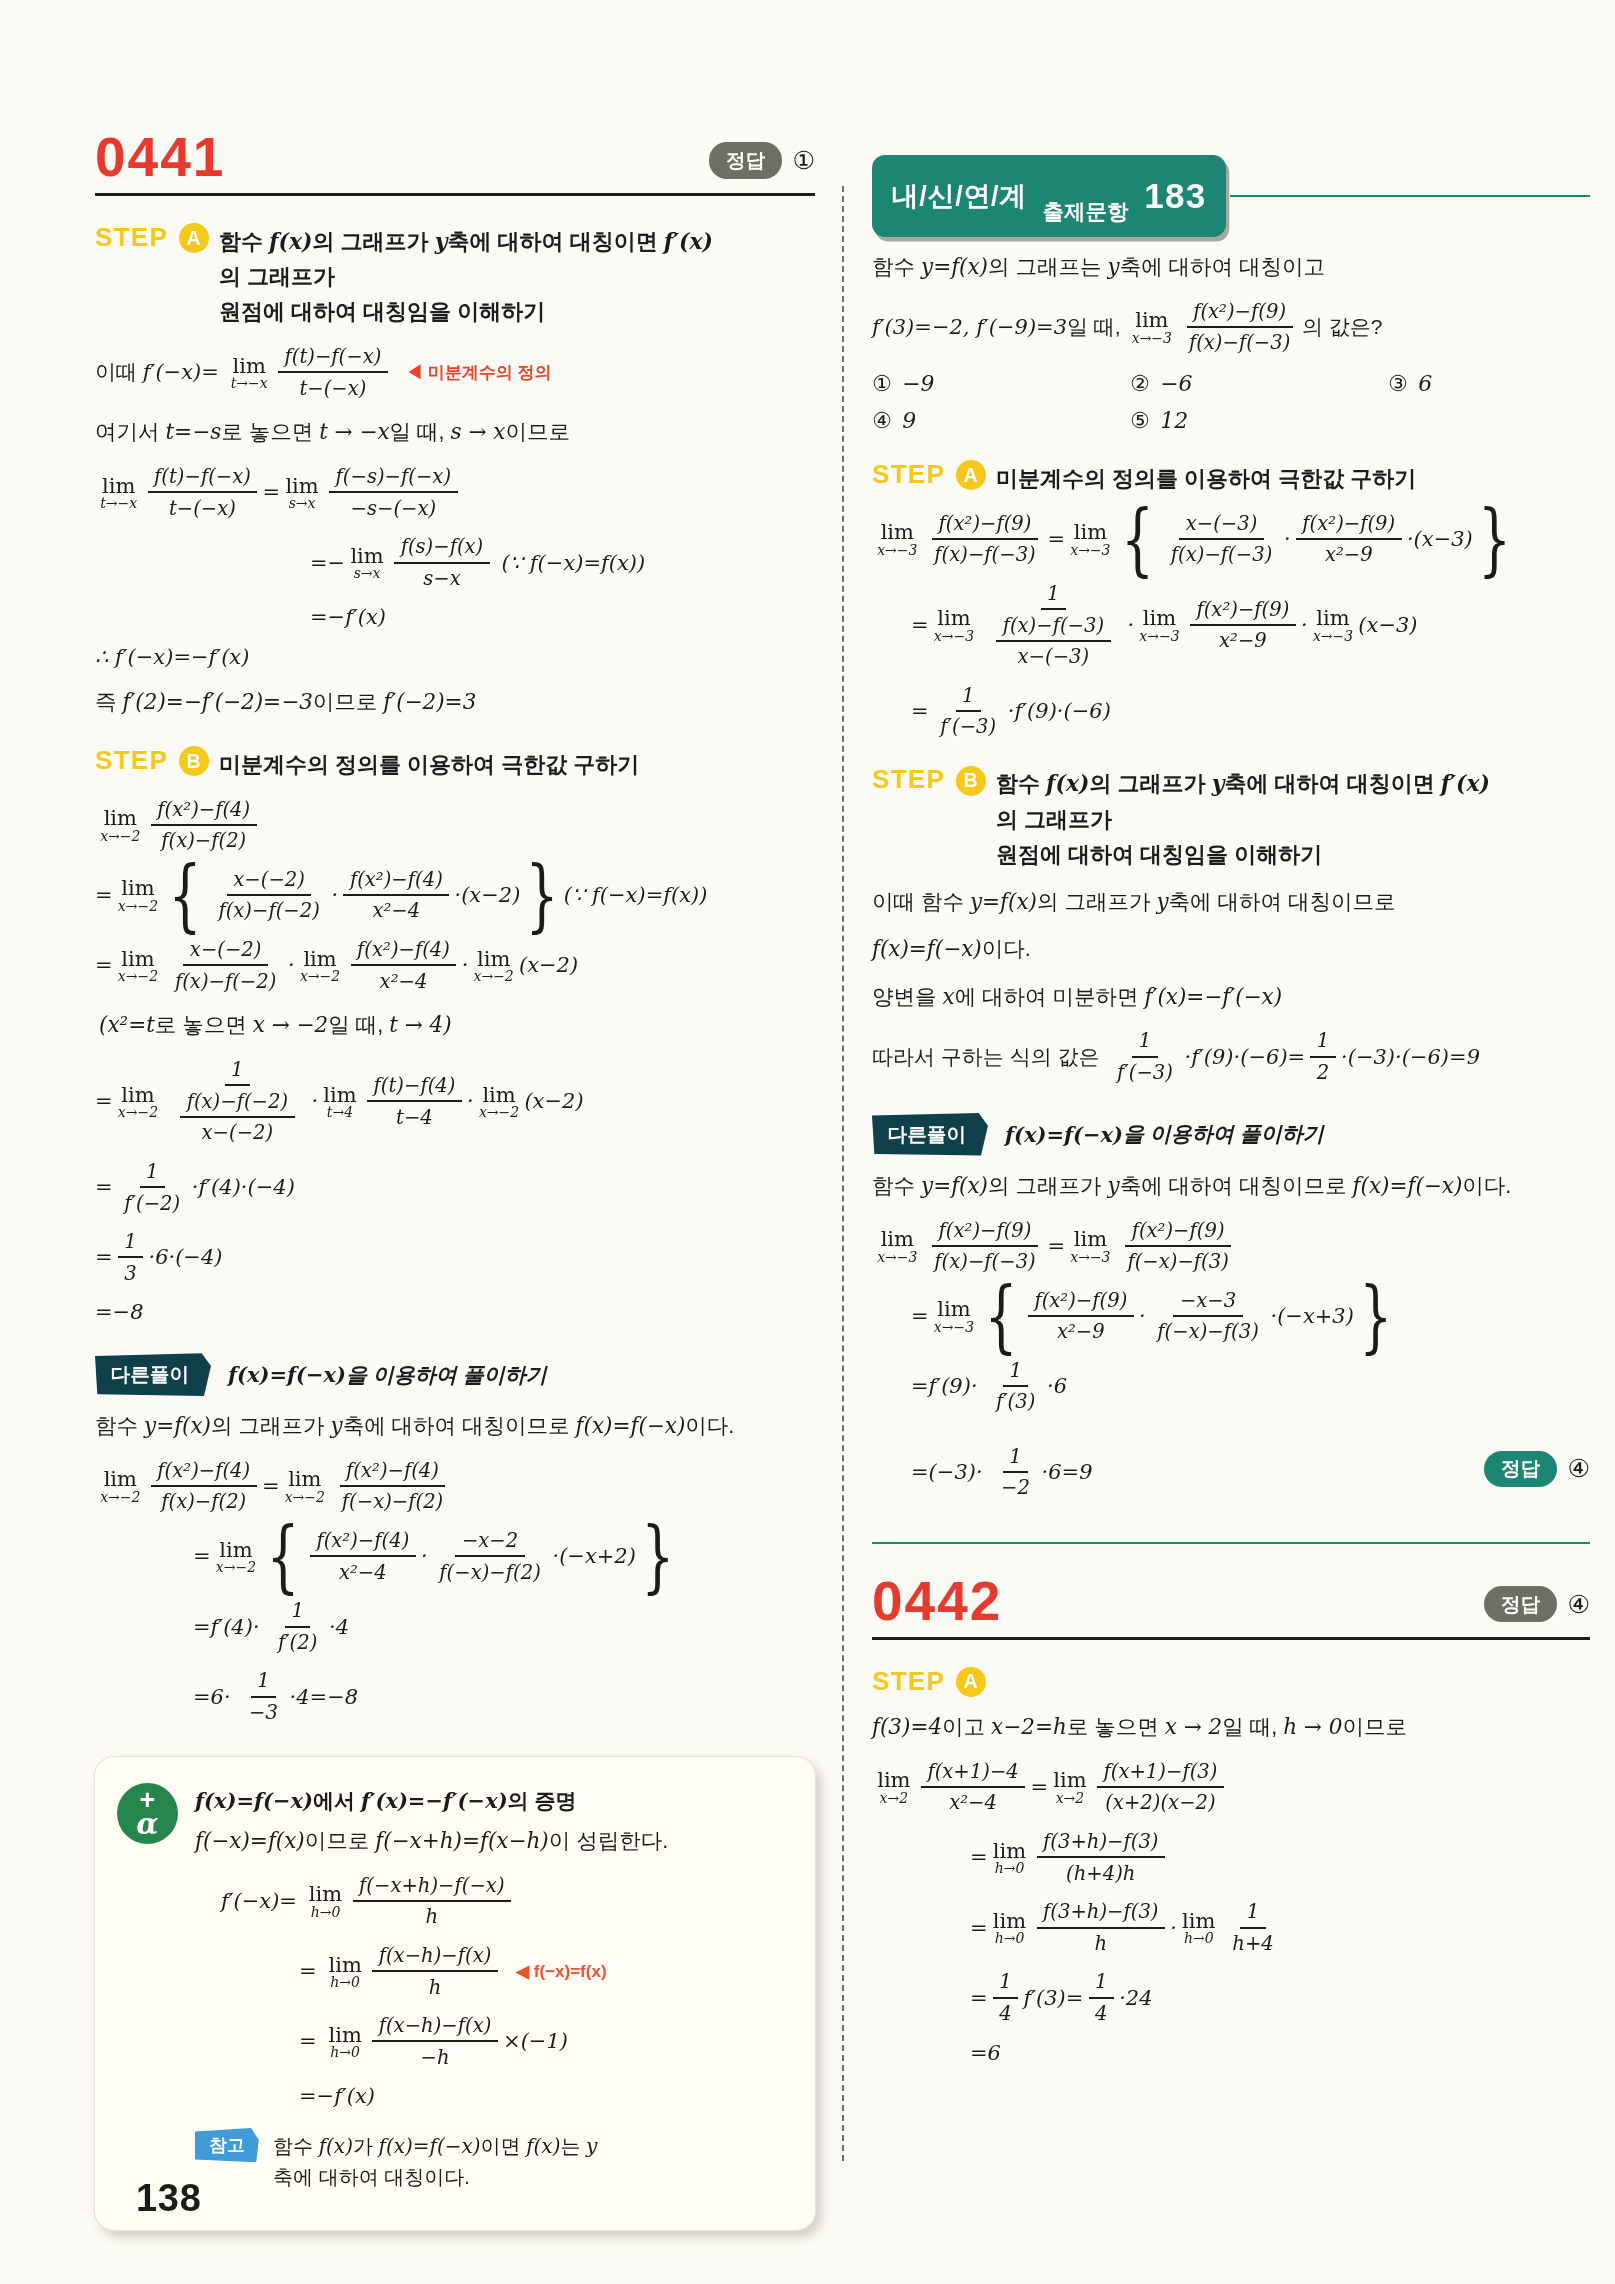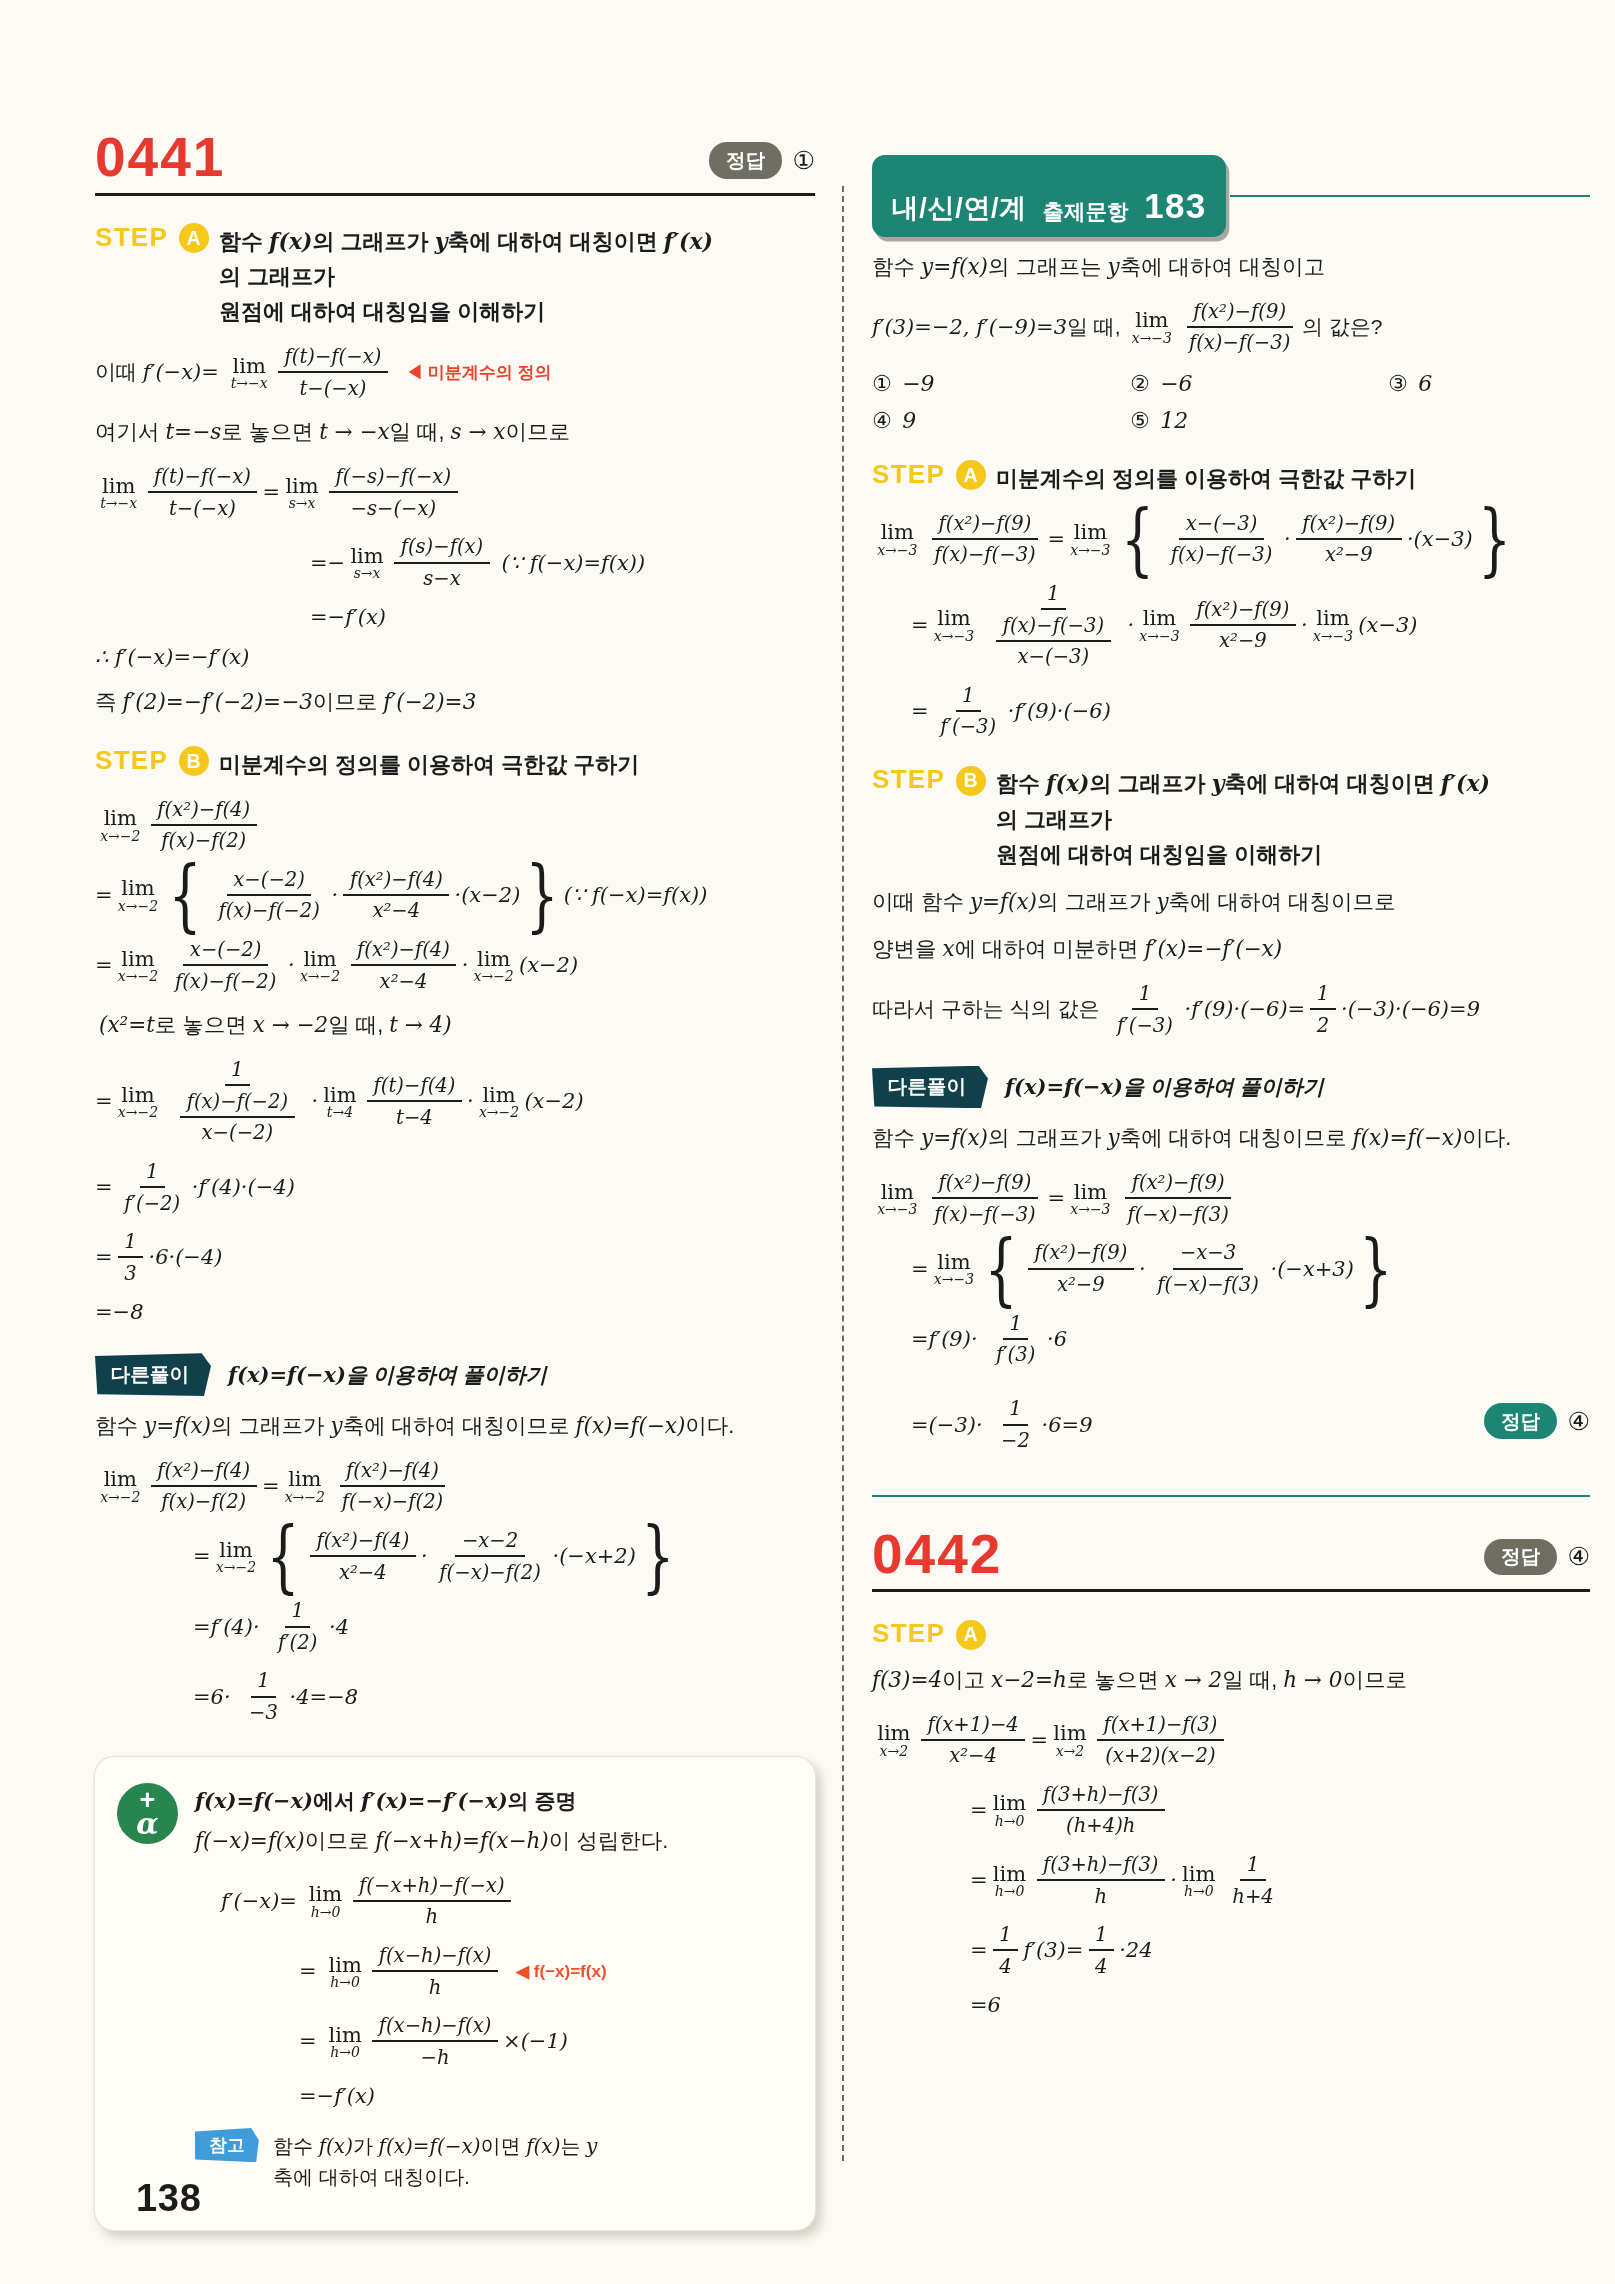--- a/index.html
+++ b/index.html
@@ -67,21 +67,21 @@
   .plus-body .txt{margin:9px 0;}
   .note-row{display:flex;gap:14.3px;align-items:flex-start;margin-top:19.6px;}
   .note-badge{background:#3f9cd9;color:#fff;font-size:17.6px;font-weight:800;padding:5.2px 14.3px;flex:none;
               clip-path:polygon(0 10%,88% 0,100% 35%,96% 100%,0 92%);border-radius:3.9px;}
   .note-body{flex:1;}
   .note-body .txt{margin:2.6px 0 11.7px;font-size:20px;}
 
   
   .linked-row{display:flex;align-items:center;}
   .linked-badge{background:#1d8573;color:#fff;border-radius:13px;padding:10.4px 19.6px;flex:none;
-                display:inline-flex;align-items:flex-end;gap:15.6px;box-shadow:3.3px 4.6px 0 rgba(45,45,40,.4);}
+                display:inline-flex;align-items:center;gap:15.6px;box-shadow:3.3px 4.6px 0 rgba(45,45,40,.4);}
   .linked-name{font-size:27px;font-weight:800;letter-spacing:0.7px;}
   .linked-mid{font-size:21.5px;font-weight:800;margin-top:32px;}
   .linked-num{font-size:35px;font-weight:800;letter-spacing:1.3px;}
   .linked-line{flex:1;height:2.6px;background:#1d8573;margin-left:3.9px;}
 
   
   .choices{display:grid;grid-template-columns:1.15fr 1.15fr .9fr;row-gap:11.7px;font-size:22px;margin:17px 0 6.5px;}
   .choice{display:flex;align-items:center;gap:10.4px;}
   .choice .cn{font-family:"DejaVu Sans",sans-serif;}
   .choice .cv{font-family:"DejaVu Serif",serif;font-style:italic;}
@@ -663,20 +663,21 @@
   <div class="step-head">
     <span class="step-word">STEP</span>
     <span class="step-circ">B</span>
     <div class="step-title">
       <div><span class="kt">함수 </span><span class="mt">f(x)</span><span class="kt">의 그래프가 </span><span class="mt">y</span><span class="kt">축에 대하여 대칭이면 </span><span class="mt">f′(x)</span><span class="kt">의 그래프가</span></div>
       <div><span class="kt">원점에 대하여 대칭임을 이해하기</span></div>
     </div>
   </div>
   <div>
       <div class="txt"><span class="kt">이때 함수 </span><span class="mt">y=f(x)</span><span class="kt">의 그래프가 </span><span class="mt">y</span><span class="kt">축에 대하여 대칭이므로</span></div>
+      <div class="txt"><span class="mt">f(x)=f(−x)</span><span class="kt">이다.</span></div>
       <div class="txt"><span class="kt">양변을 </span><span class="mt">x</span><span class="kt">에 대하여 미분하면 </span><span class="mt">f′(x)=−f′(−x)</span></div>
       <div class="eq">
         <span class="kt">따라서 구하는 식의 값은 </span>
         <span class="frac">
           <span class="fn">
             <span class="mt">1</span>
           </span>
           <span class="fd">
             <span class="mt">f′(−3)</span>
           </span>

